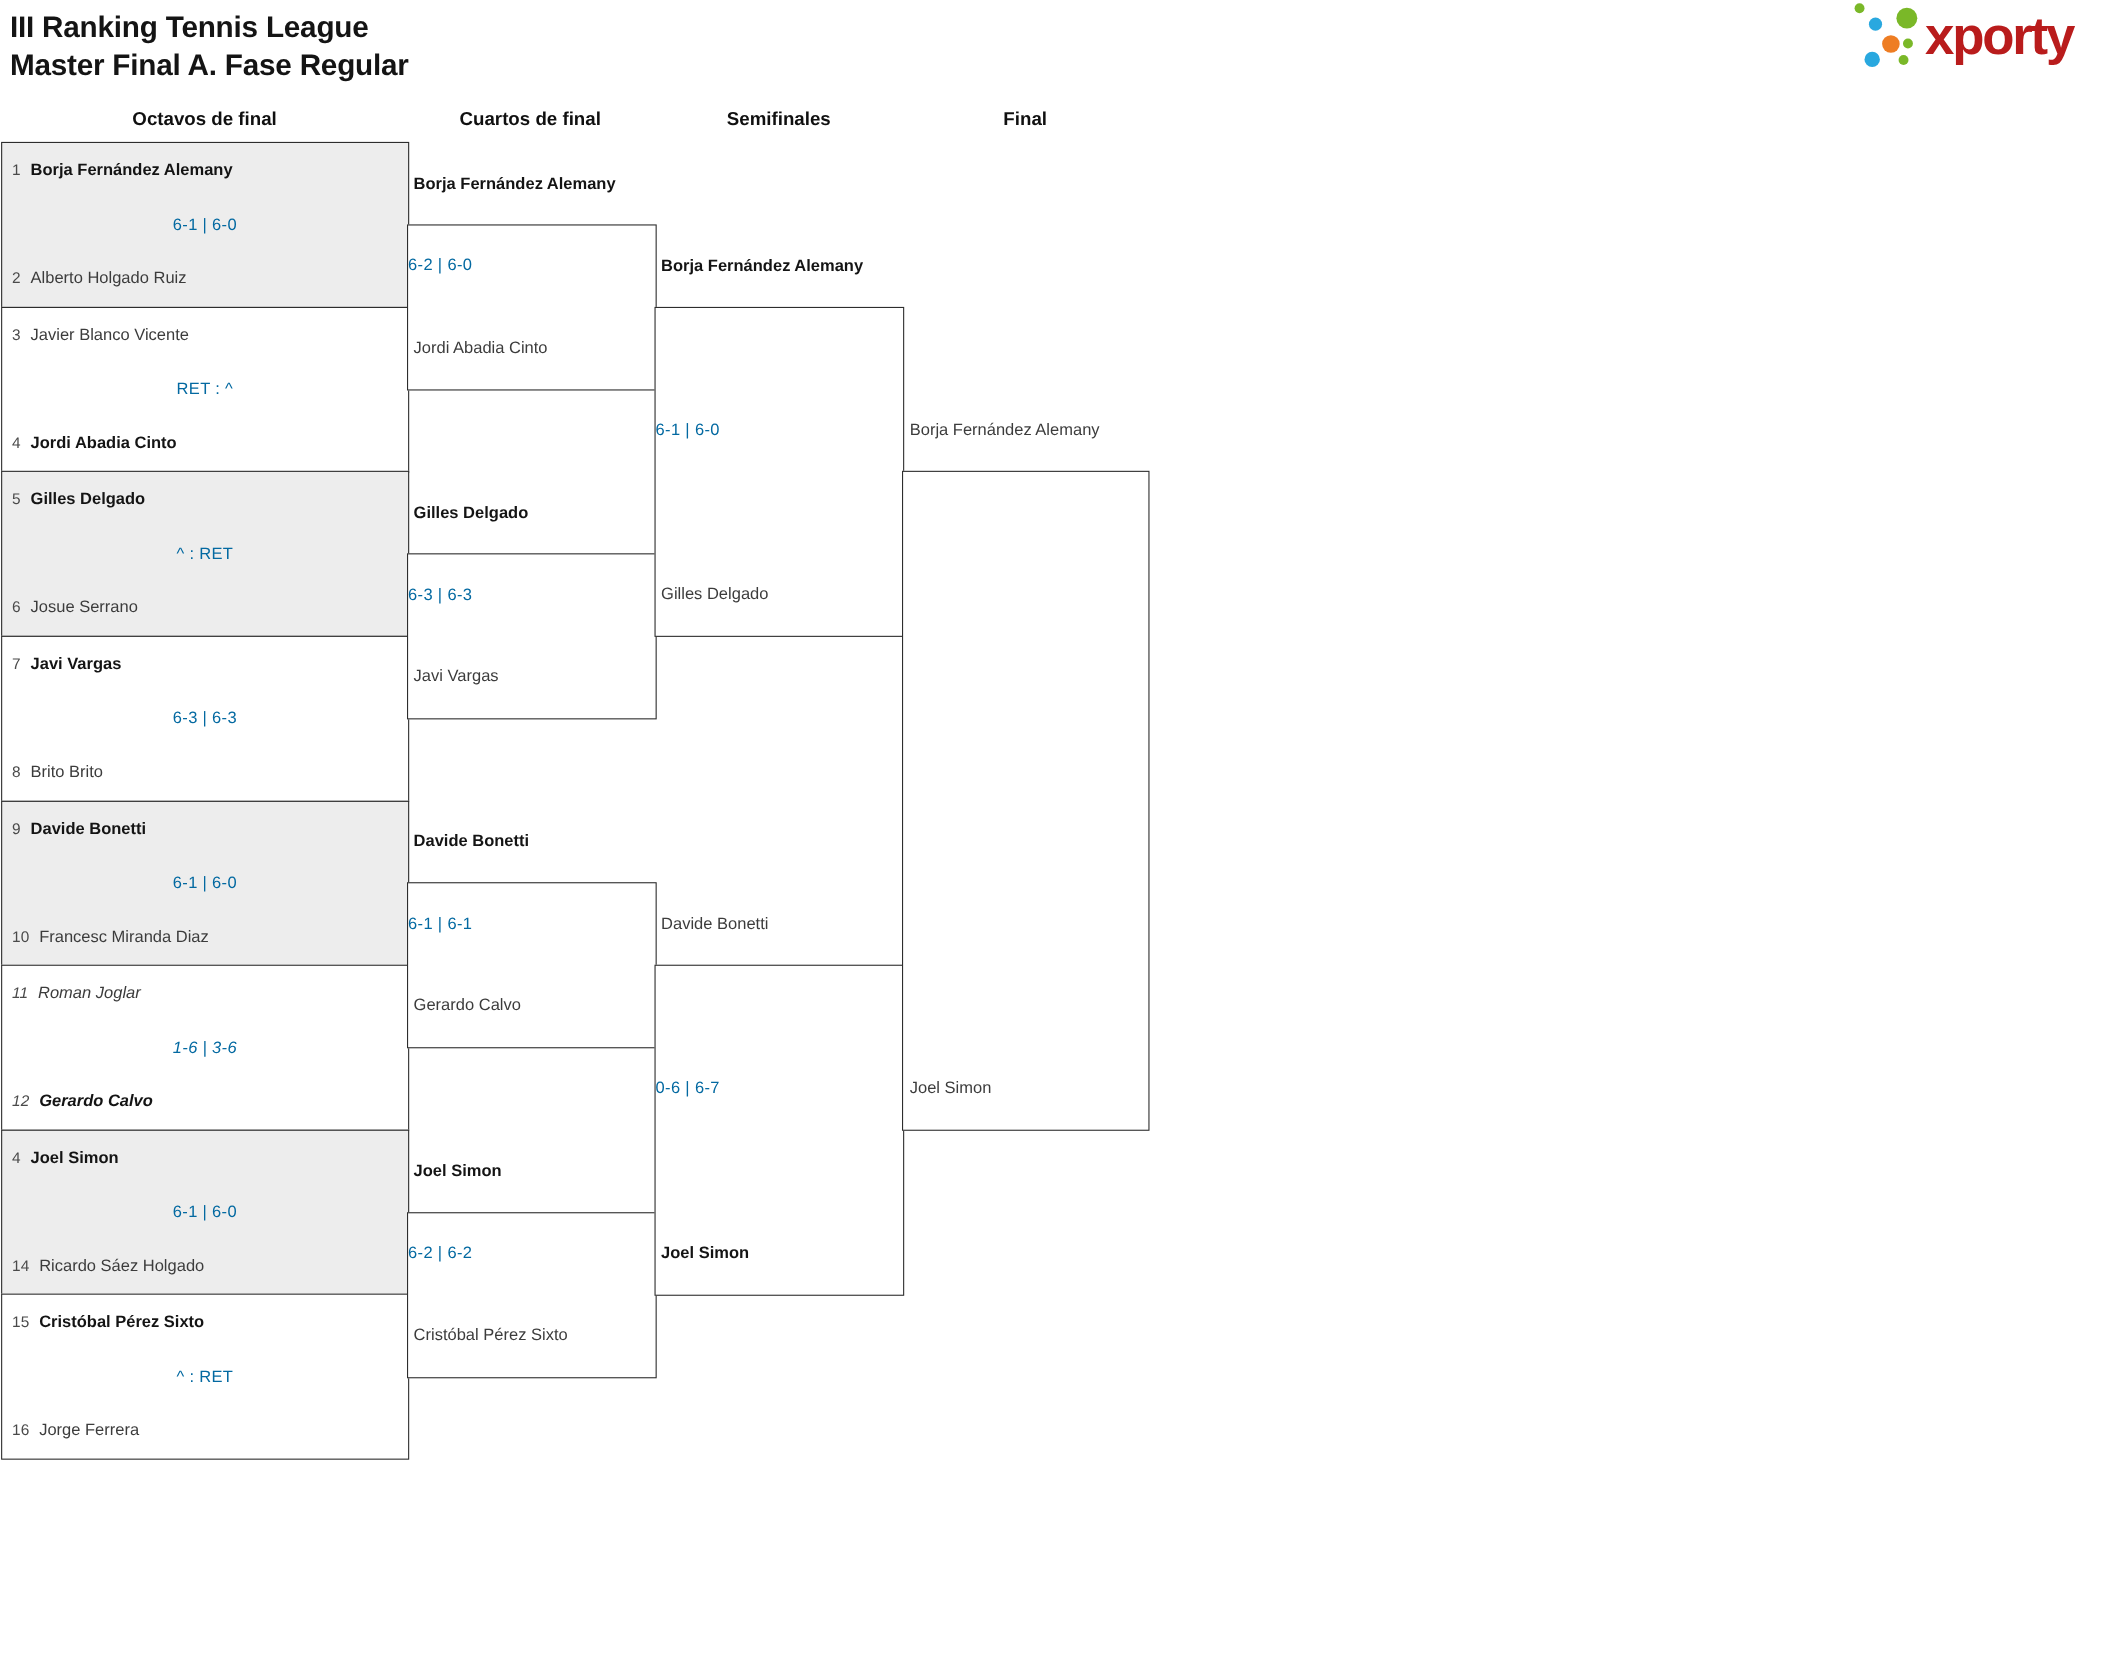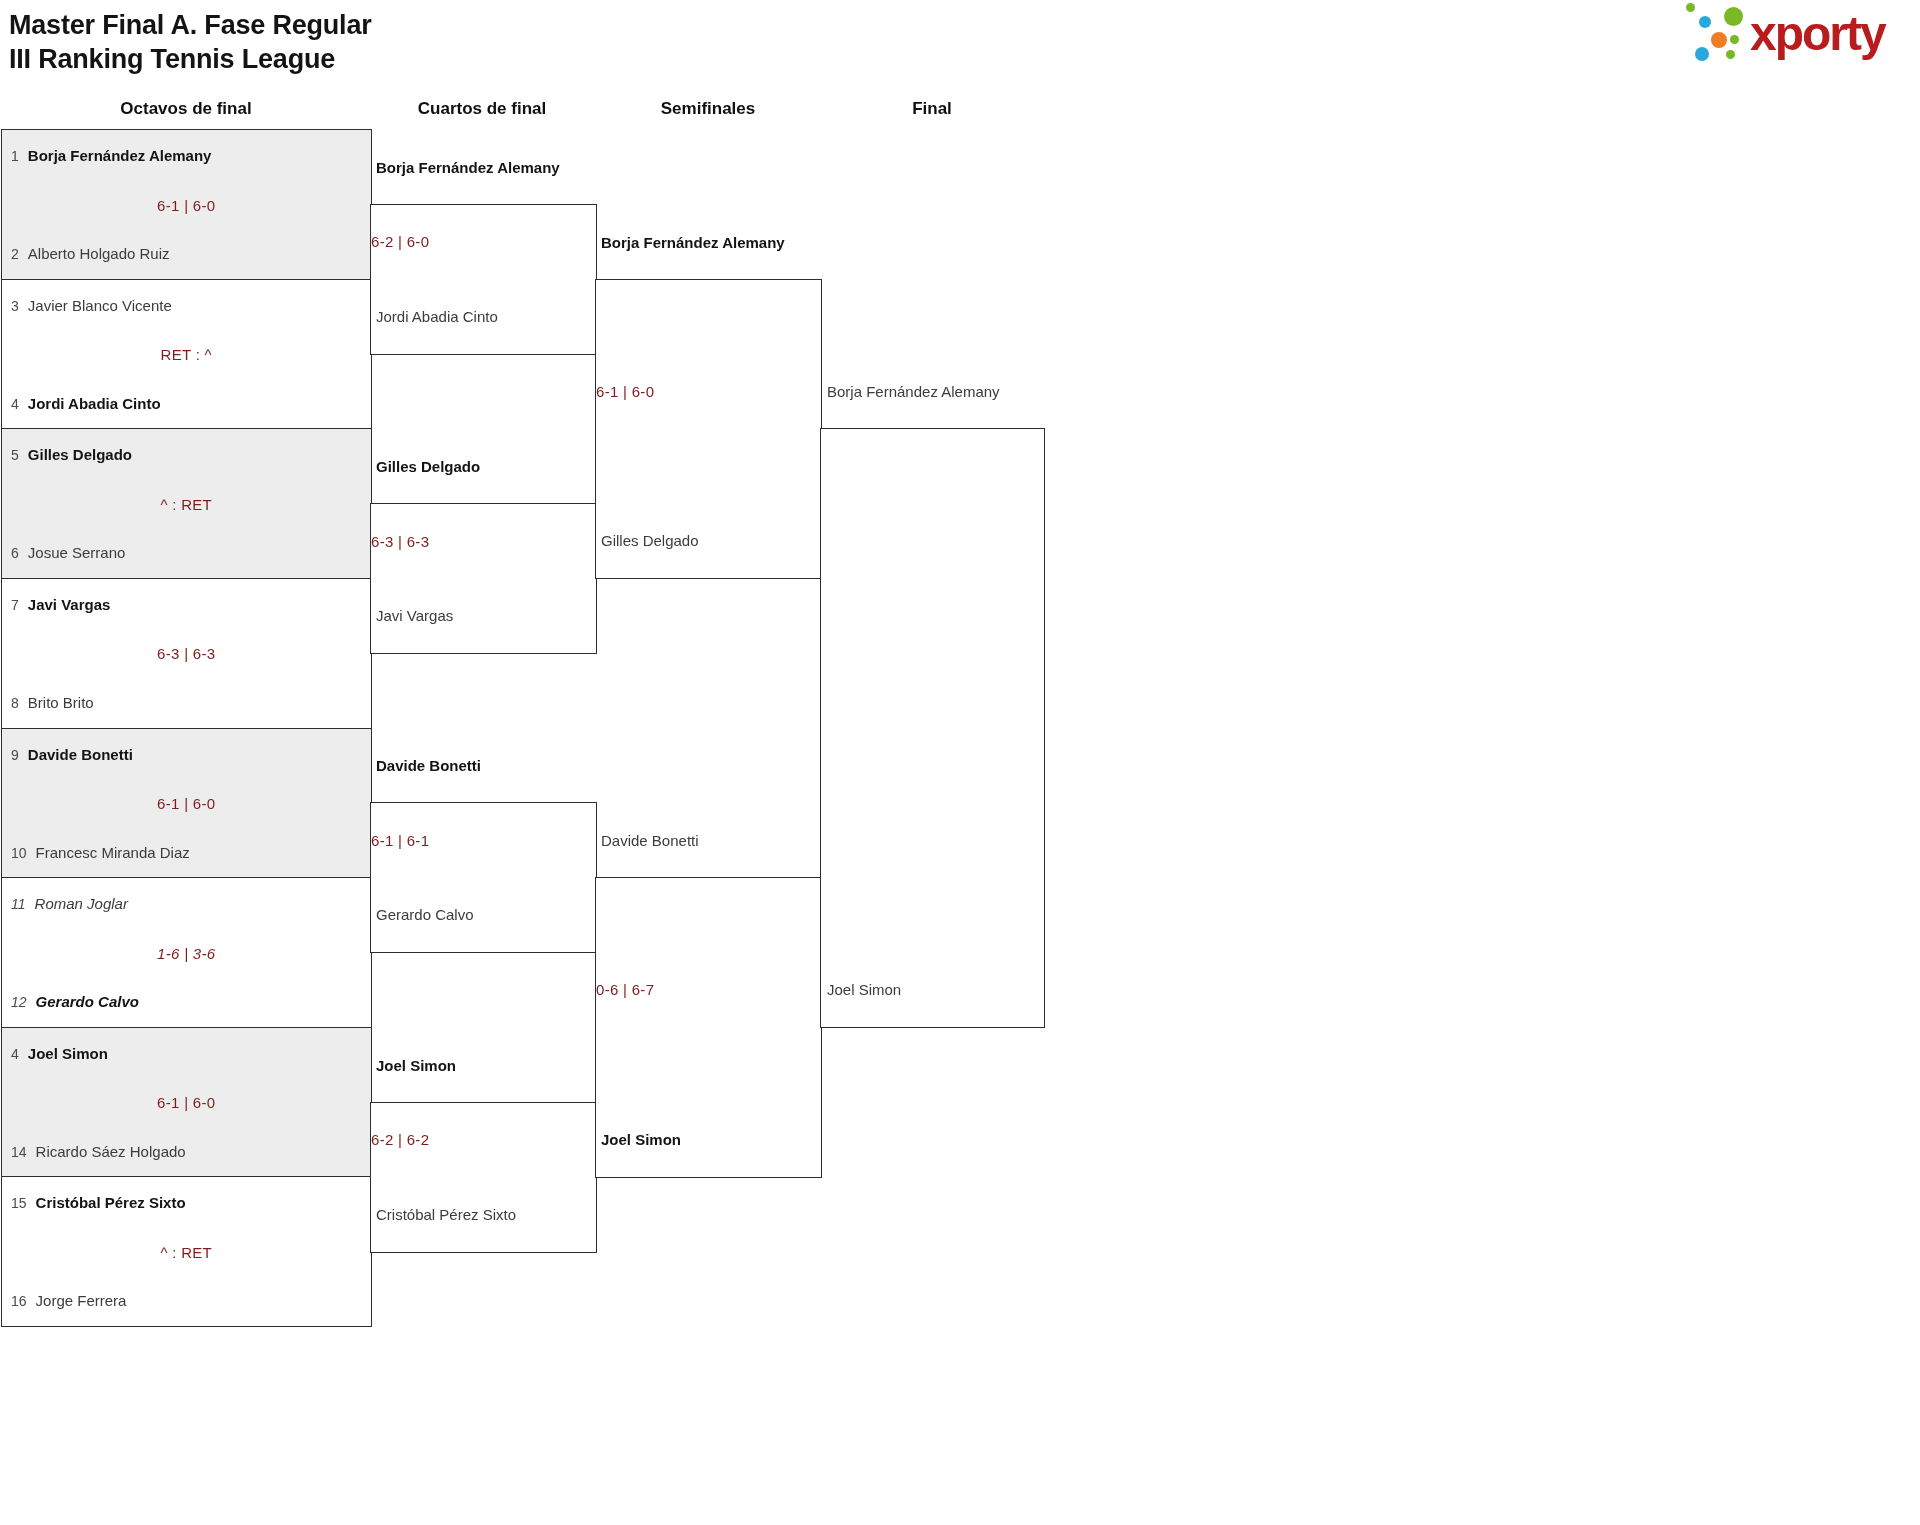--- a/index.html
+++ b/index.html
@@ -34,37 +34,37 @@
   .f{left:820px;width:225px;height:600px;top:428.3px;}
 
   
   .orow{position:absolute;left:9px;right:6px;display:flex;align-items:baseline;gap:9px;
         transform:translateY(-50%);white-space:nowrap;}
   .p1row{top:25px;} .p2row{top:calc(100% - 26px);}
   .seed{font-size:14px;color:#4a4a4a;flex:0 0 auto;}
   .name{font-size:15px;}
   .w{font-weight:700;color:#141414;}
   .l{font-weight:400;color:#3c3c3c;}
-  .score{font-size:15px;color:#7f1d1d;letter-spacing:0.3px;white-space:nowrap;}
+  .score{font-size:15px;color:#0369a1;letter-spacing:0.3px;white-space:nowrap;}
   .oscore{position:absolute;left:0;right:0;top:50%;transform:translateY(-50%);text-align:center;}
 
   
   .toplabel{position:absolute;top:-38px;left:5px;transform:translateY(-50%);white-space:nowrap;}
   .cscore{position:absolute;left:0;right:0;top:calc(50% - 38px);transform:translateY(-50%);}
   .botlabel{position:absolute;top:calc(100% - 38px);left:5px;transform:translateY(-50%);white-space:nowrap;}
   .f .toplabel,.f .botlabel{left:6px;}
 </style>
 </head>
 <body>
 
 <div id="canvas">
 
   <div class="title">
+    <div>III Ranking Tennis League</div>
     <div>Master Final A. Fase Regular</div>
-    <div>III Ranking Tennis League</div>
   </div>
 
   <div class="logo">
     <span class="dot" style="left:0px;top:1px;width:9px;height:9px;background:#7ab828;"></span>
     <span class="dot" style="left:38px;top:5px;width:19px;height:19px;background:#7ab828;"></span>
     <span class="dot" style="left:13px;top:14px;width:12px;height:12px;background:#29a8df;"></span>
     <span class="dot" style="left:25px;top:30px;width:16px;height:16px;background:#ee7d23;"></span>
     <span class="dot" style="left:44px;top:33px;width:9px;height:9px;background:#7ab828;"></span>
     <span class="dot" style="left:9px;top:45px;width:14px;height:14px;background:#29a8df;"></span>
     <span class="dot" style="left:40px;top:48px;width:9px;height:9px;background:#7ab828;"></span>

